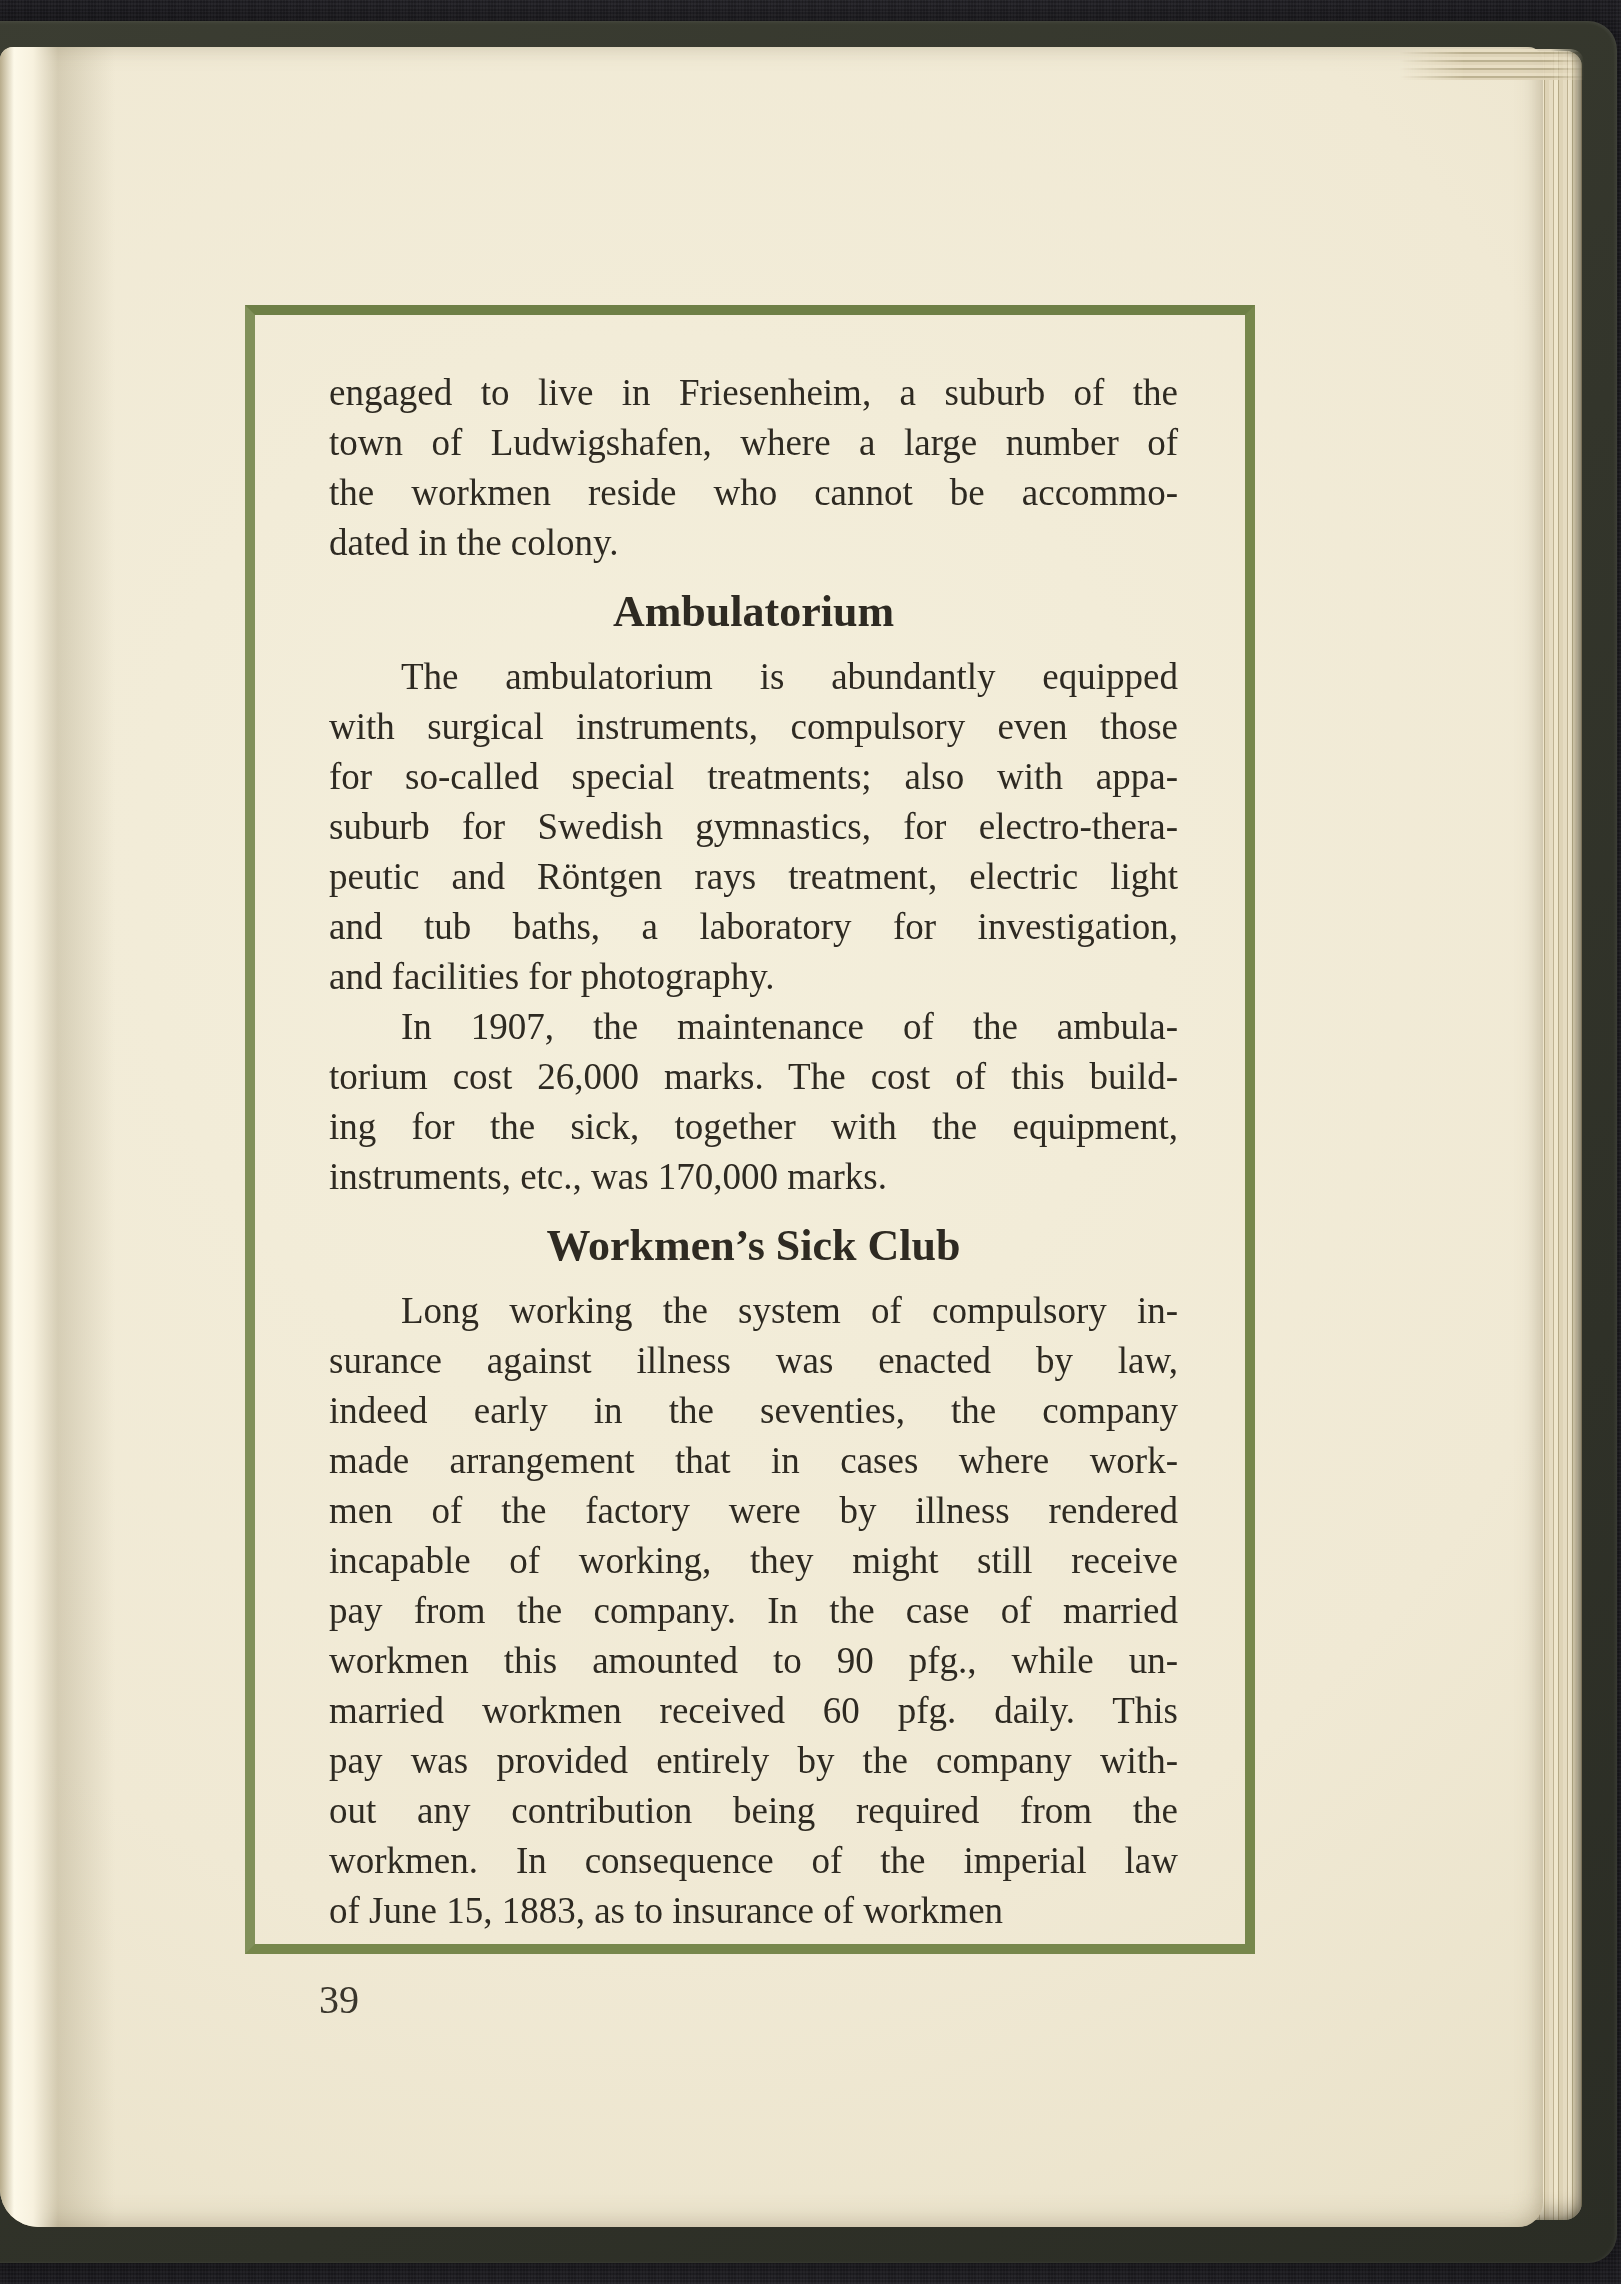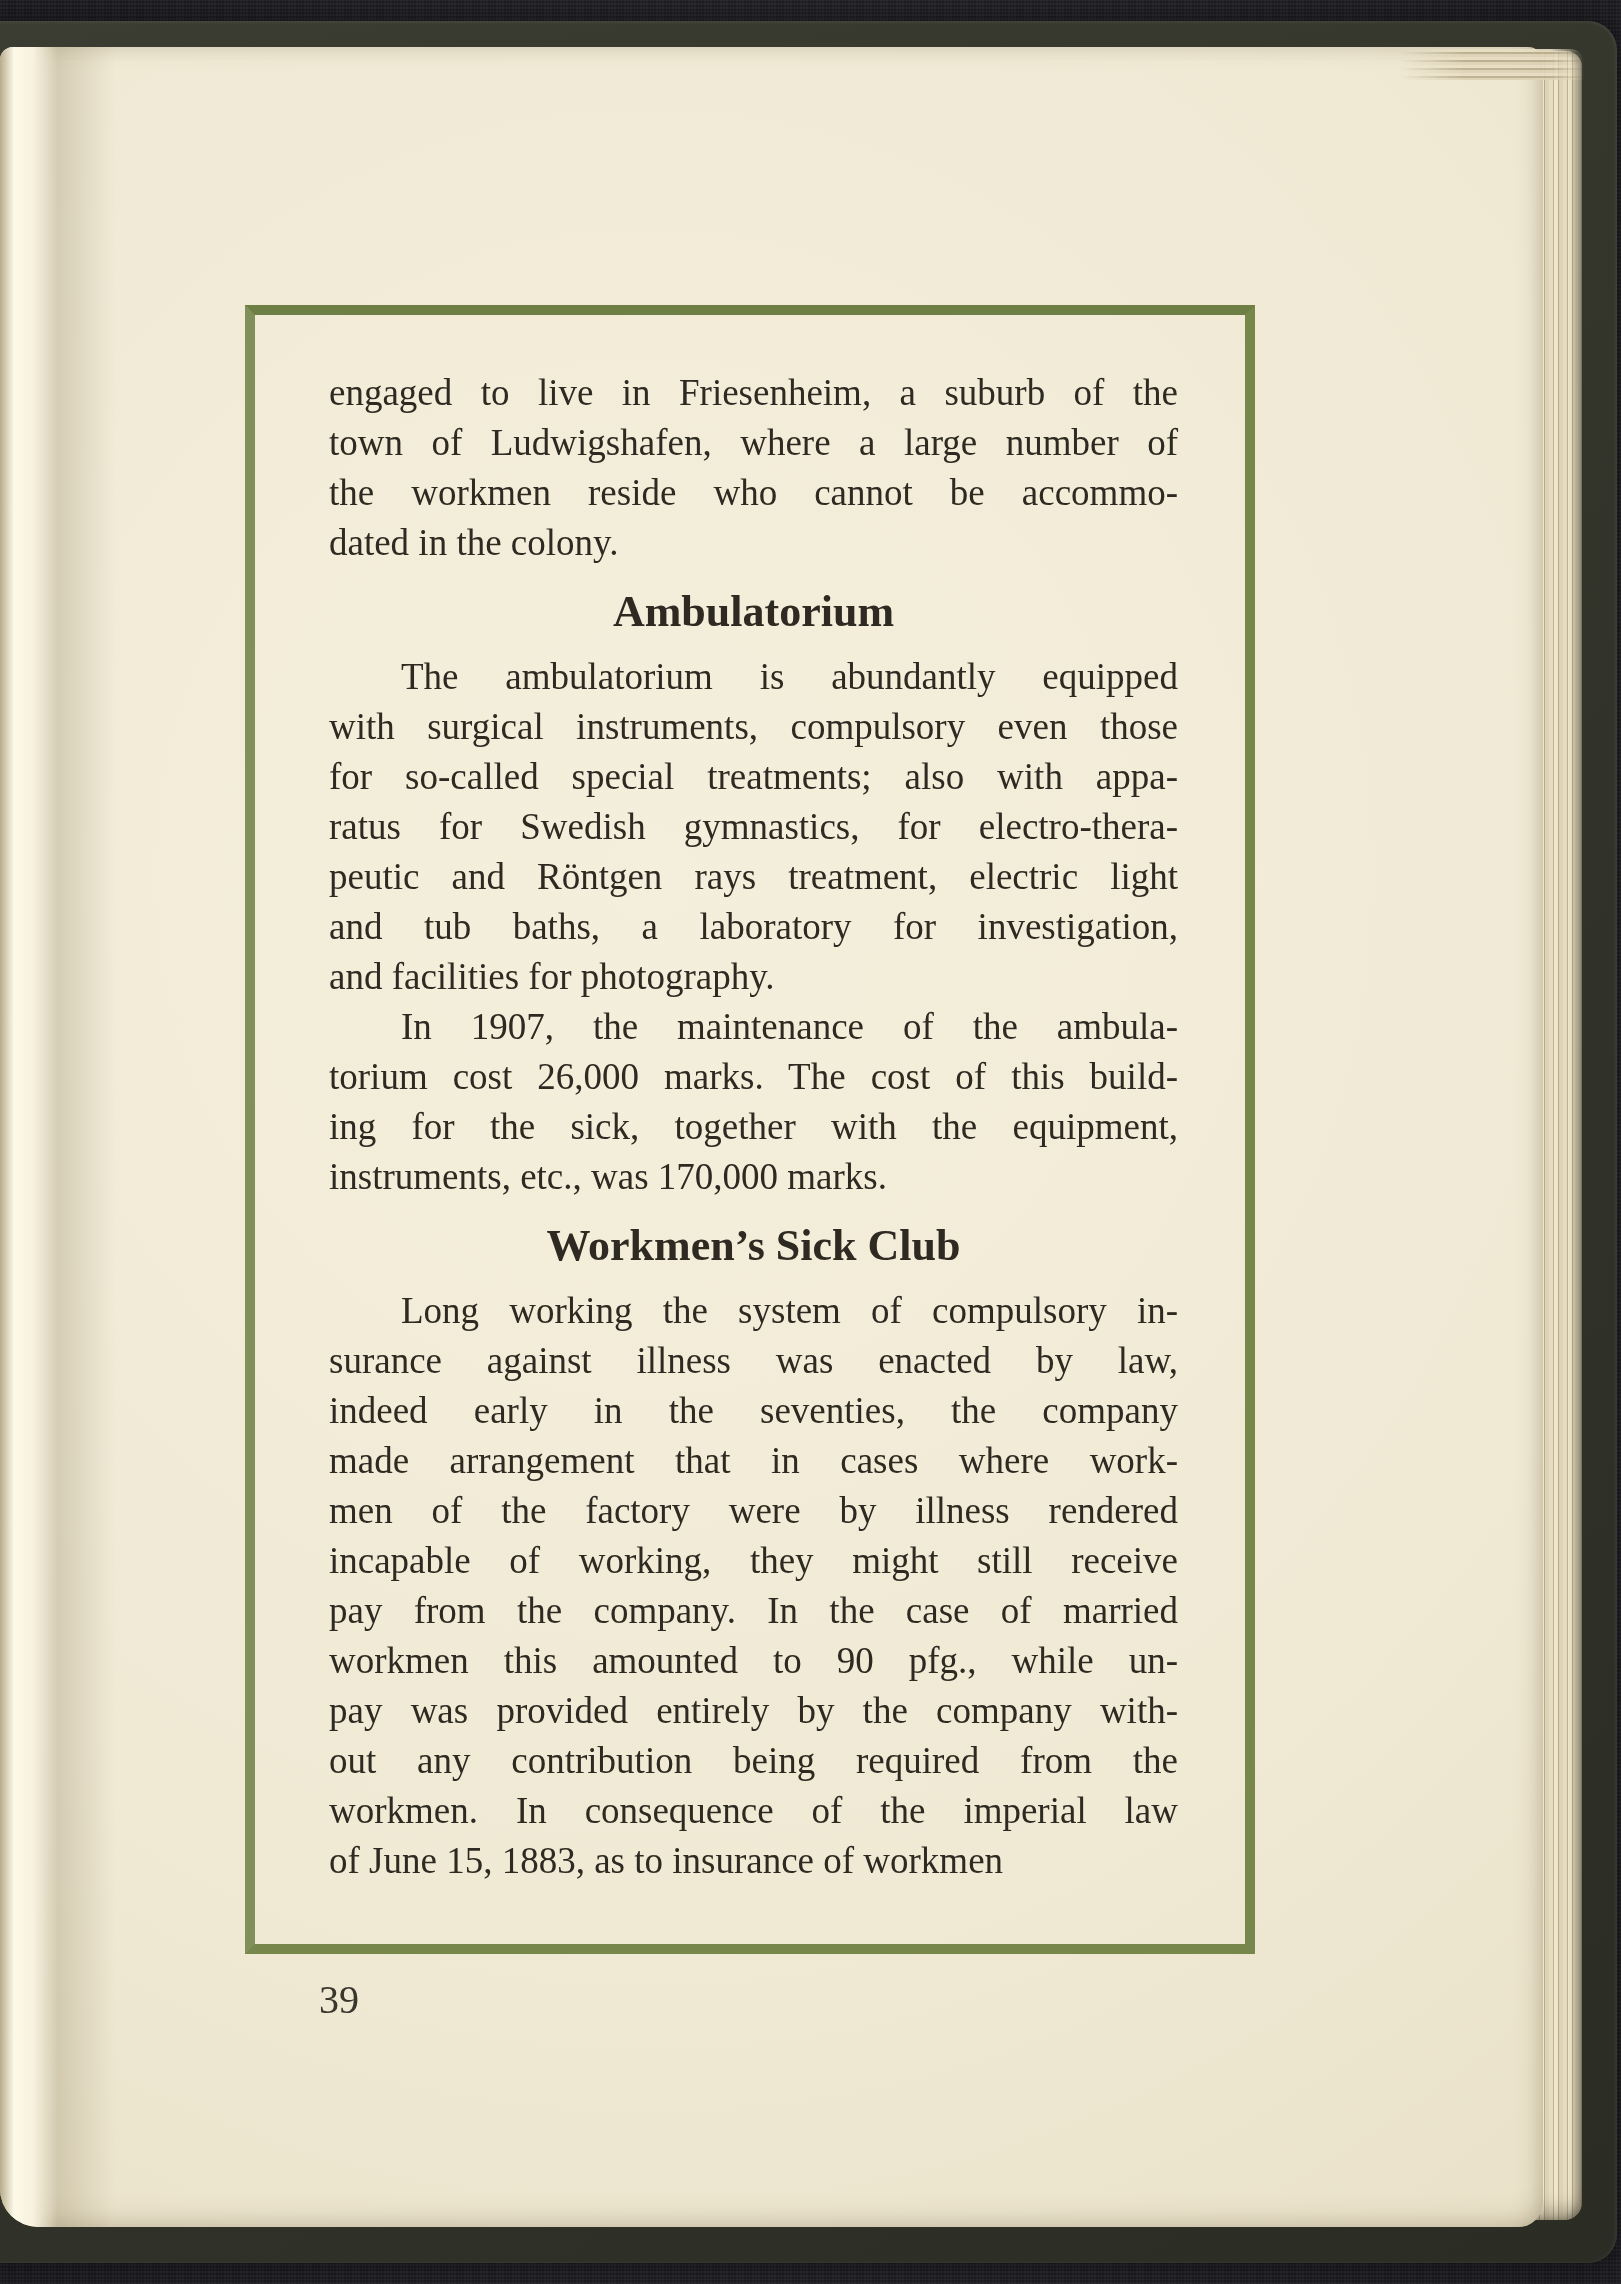--- a/index.html
+++ b/index.html
@@ -82,41 +82,42 @@
             <div class="tline">engaged to live in Friesenheim, a suburb of the</div>
             <div class="tline">town of Ludwigshafen, where a large number of</div>
             <div class="tline">the workmen reside who cannot be accommo-</div>
             <div class="tline lastline">dated in the colony.</div>
           </div>
           <div class="heading">Ambulatorium</div>
           <div class="para">
             <div class="tline first">The ambulatorium is abundantly equipped</div>
             <div class="tline">with surgical instruments, compulsory even those</div>
             <div class="tline">for so-called special treatments; also with appa-</div>
-            <div class="tline">ratus for Swedish gymnastics, for electro-thera-</div>
+            <div class="tline">suburb for Swedish gymnastics, for electro-thera-</div>
             <div class="tline">peutic and Röntgen rays treatment, electric light</div>
             <div class="tline">and tub baths, a laboratory for investigation,</div>
             <div class="tline lastline">and facilities for photography.</div>
           </div>
           <div class="para">
             <div class="tline first">In 1907, the maintenance of the ambula-</div>
             <div class="tline">torium cost 26,000 marks.  The cost of this build-</div>
             <div class="tline">ing for the sick, together with the equipment,</div>
             <div class="tline lastline">instruments, etc., was 170,000 marks.</div>
           </div>
           <div class="heading">Workmen’s Sick Club</div>
           <div class="para">
             <div class="tline first">Long working the system of compulsory in-</div>
             <div class="tline">surance against illness was enacted by law,</div>
             <div class="tline">indeed early in the seventies, the company</div>
             <div class="tline">made arrangement that in cases where work-</div>
             <div class="tline">men of the factory were by illness rendered</div>
             <div class="tline">incapable of working, they might still receive</div>
             <div class="tline">pay from the company.  In the case of married</div>
             <div class="tline">workmen this amounted to 90 pfg., while un-</div>
+            <div class="tline">married workmen received 60 pfg. daily.  This</div>
             <div class="tline">pay was provided entirely by the company with-</div>
             <div class="tline">out any contribution being required from the</div>
             <div class="tline">workmen.  In consequence of the imperial law</div>
             <div class="tline lastline">of June 15, 1883, as to insurance of workmen</div>
           </div>
         </div>
     </div>
     <div class="page-number">39</div>
   </div>
 </div>

